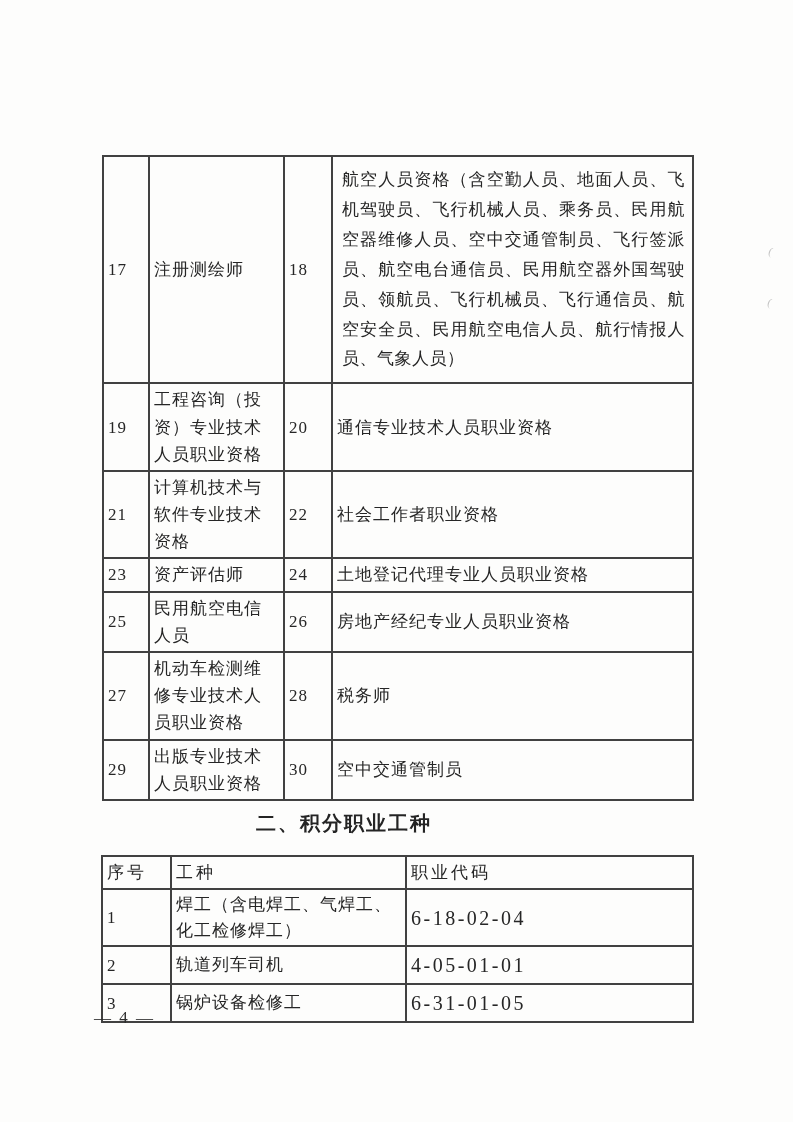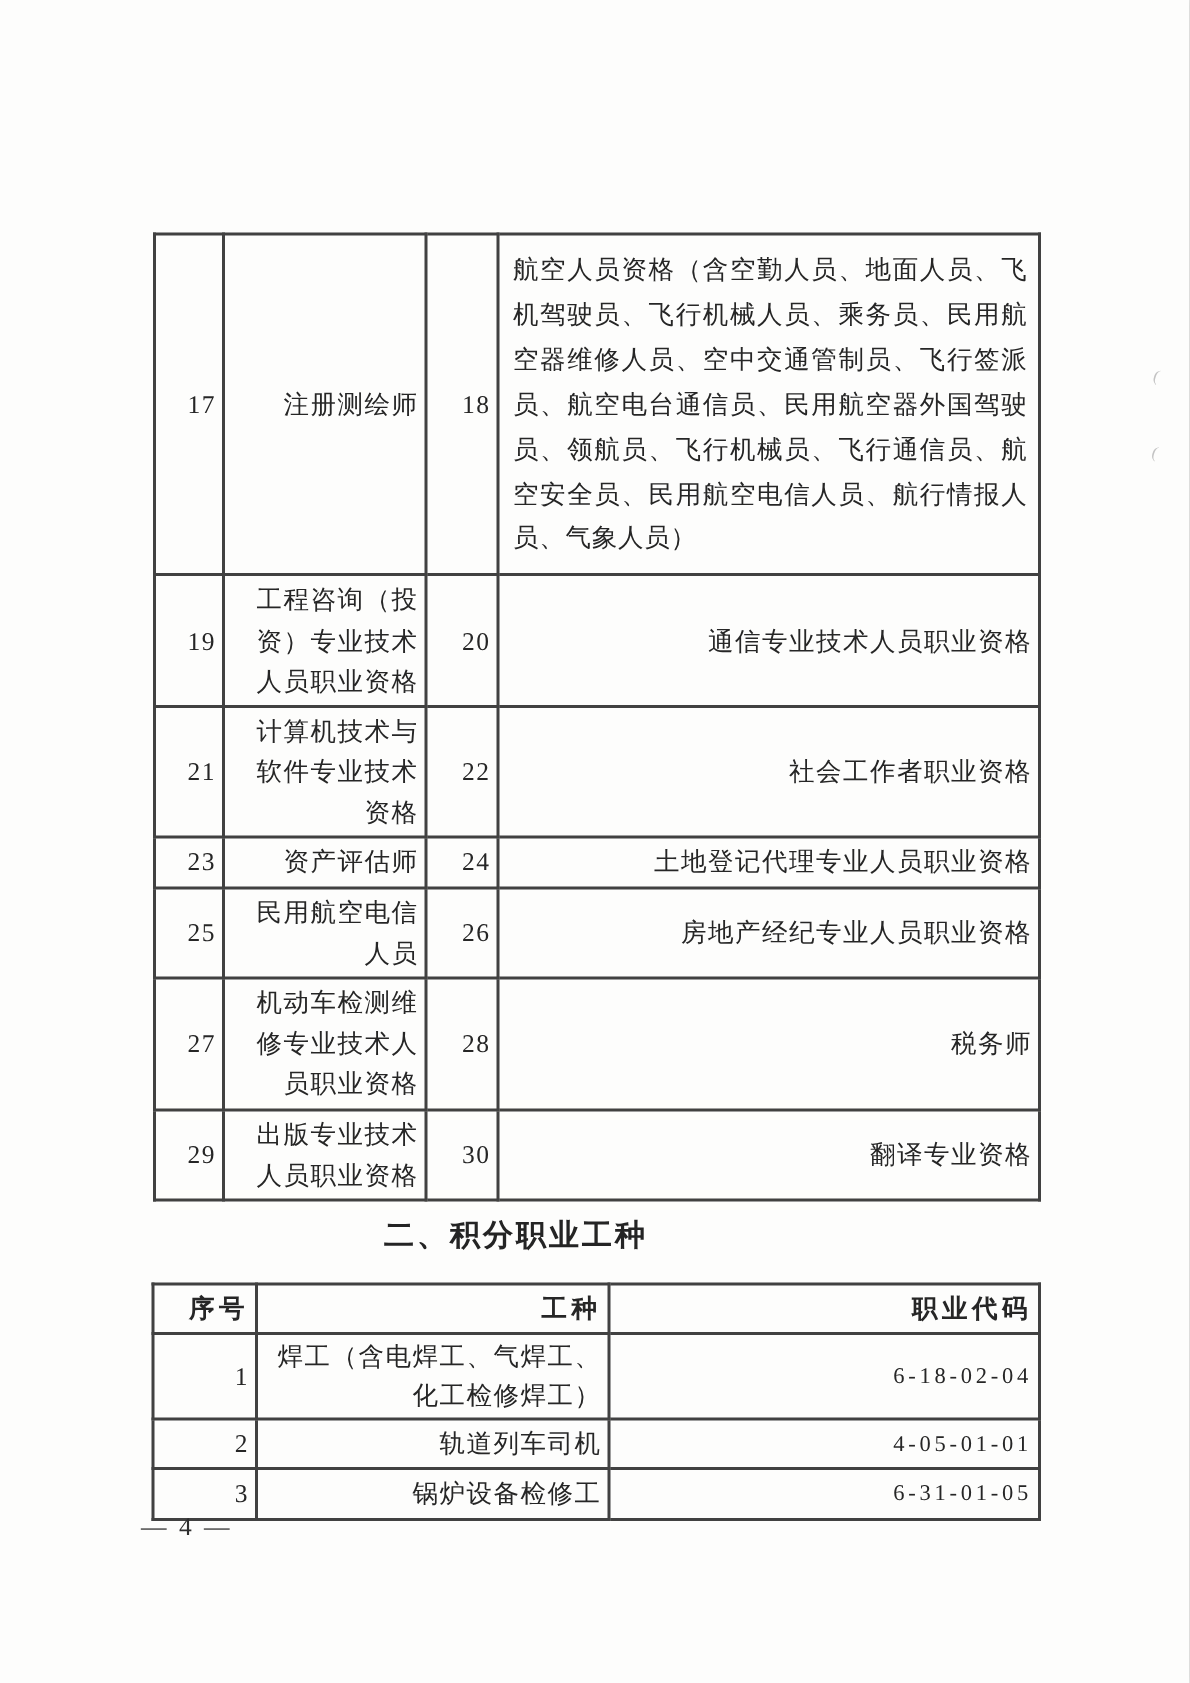--- a/index.html
+++ b/index.html
@@ -7,21 +7,21 @@
     position:relative;
     width:793px;height:1122px;
     margin:0 auto;
     background:#fdfdfc;
     font-family:"Liberation Serif","DejaVu Serif",serif;
     color:#262626;
     overflow:hidden;
     box-shadow:0 0 6px rgba(0,0,0,.25);
   }
   table{border-collapse:collapse;position:absolute;table-layout:fixed;}
-  td,th{border:2px solid #414141;vertical-align:middle;text-align:right;
+  td,th{border:2px solid #414141;vertical-align:middle;text-align:left;
         font-size:17px;padding:2px 4px;letter-spacing:1px;line-height:1.6;}
   
   .t1{left:102px;top:155px;width:590px;height:611px;}
   .t1 .c-no1{width:46px;}
   .t1 .c-name1{width:135px;}
   .t1 .c-no2{width:48px;}
   .t1 .c-name2{width:361px;}
   .t1 tr.r1{height:213px;}
   .t1 tr.r2{height:84px;}
   .t1 tr.r3{height:81px;}
@@ -44,22 +44,22 @@
   }
   
   .t2{left:101px;top:855px;width:591px;}
   .t2 .c-seq{width:69px;}
   .t2 .c-job{width:235px;}
   .t2 .c-code{width:287px;}
   .t2 tr.hd{height:31px;}
   .t2 tr.j1{height:54px;}
   .t2 tr.j2{height:33px;}
   .t2 tr.j3{height:33px;}
-  .t2 th{font-weight:bold;letter-spacing:3px;}
-  .t2 td.code{letter-spacing:2.5px;font-size:15px;margin-top:36px;}
+  .t2 th{font-weight:normal;letter-spacing:3px;}
+  .t2 td.code{letter-spacing:2.5px;font-size:20px;margin-top:36px;}
   .t2 td.job{line-height:1.5;}
   
   .pageno{
     position:absolute;left:94px;top:1008px;
     font-size:17px;letter-spacing:2px;color:#2e2e2e;
   }
   
   .artifact{
     position:absolute;color:#c3c3c3;font-size:11px;
     transform:rotate(18deg);user-select:none;
@@ -113,21 +113,21 @@
       <tr class="r6">
         <td>27</td>
         <td>机动车检测维修专业技术人员职业资格</td>
         <td>28</td>
         <td>税务师</td>
       </tr>
       <tr class="r7">
         <td>29</td>
         <td>出版专业技术人员职业资格</td>
         <td>30</td>
-        <td>翻译专业资格</td>
+        <td>空中交通管制员</td>
       </tr>
     </tbody>
   </table>
 
   <h2 class="section-title">二、积分职业工种</h2>
 
   <table class="t2">
     <colgroup>
         <col class="c-seq">
         <col class="c-job">

